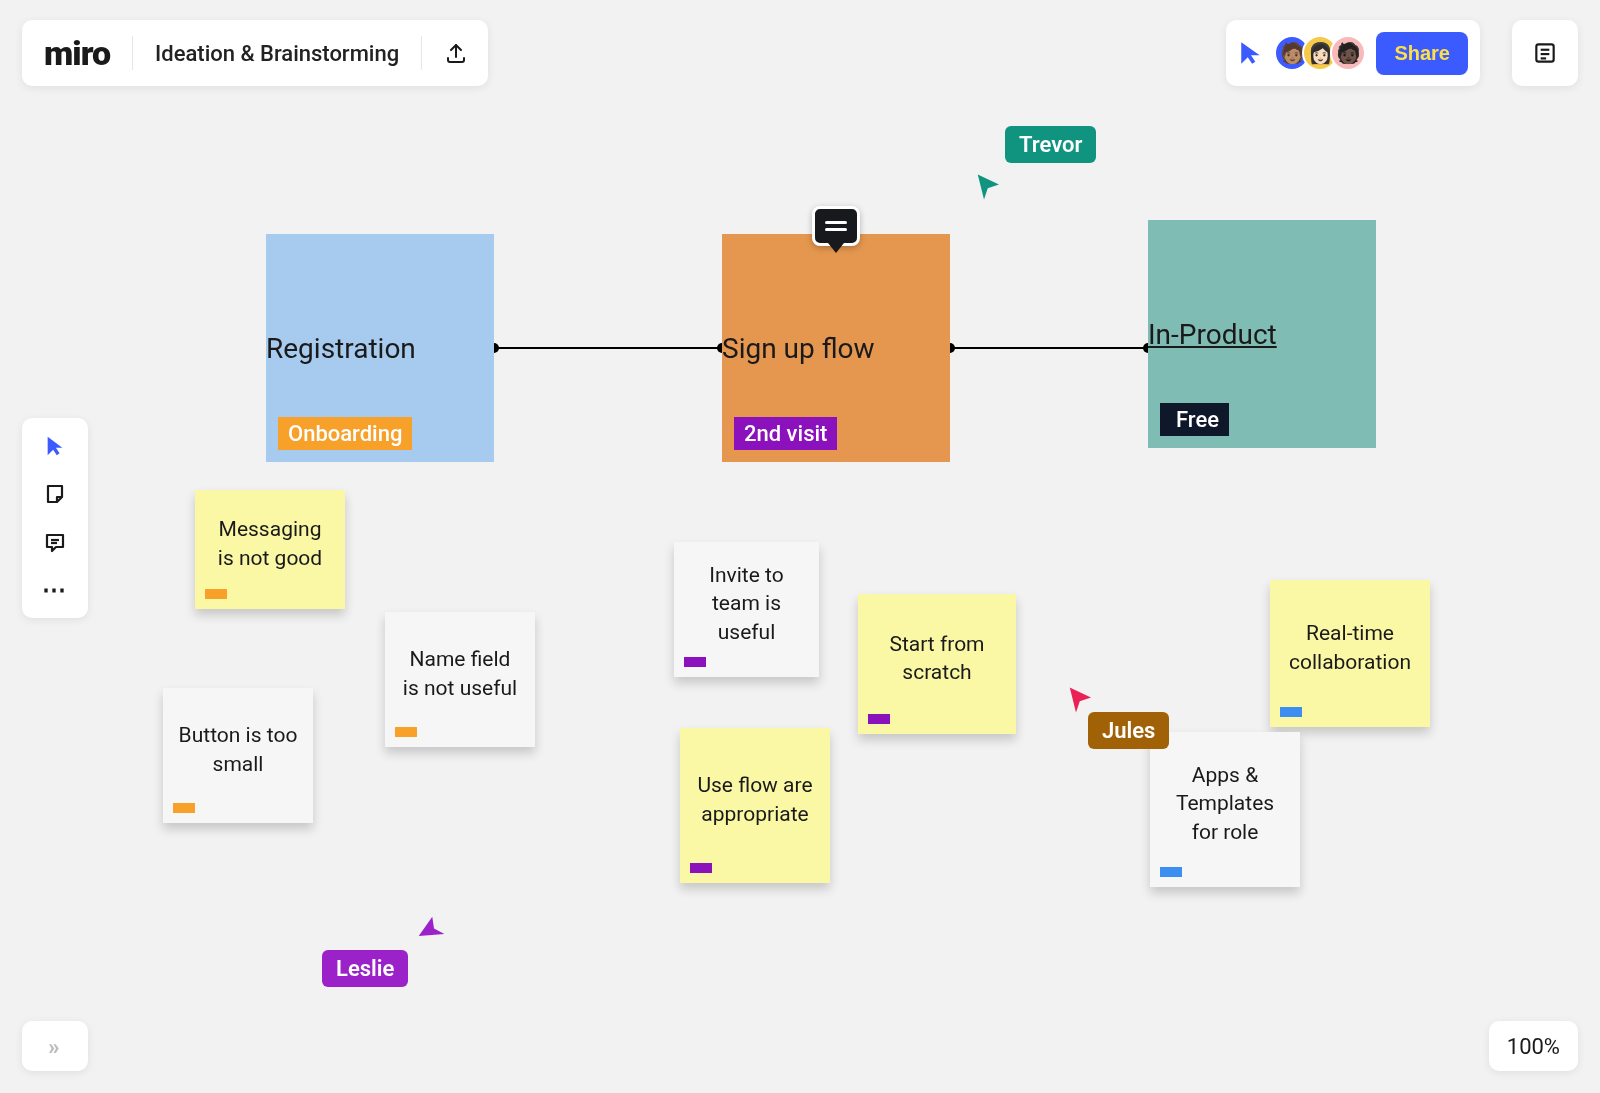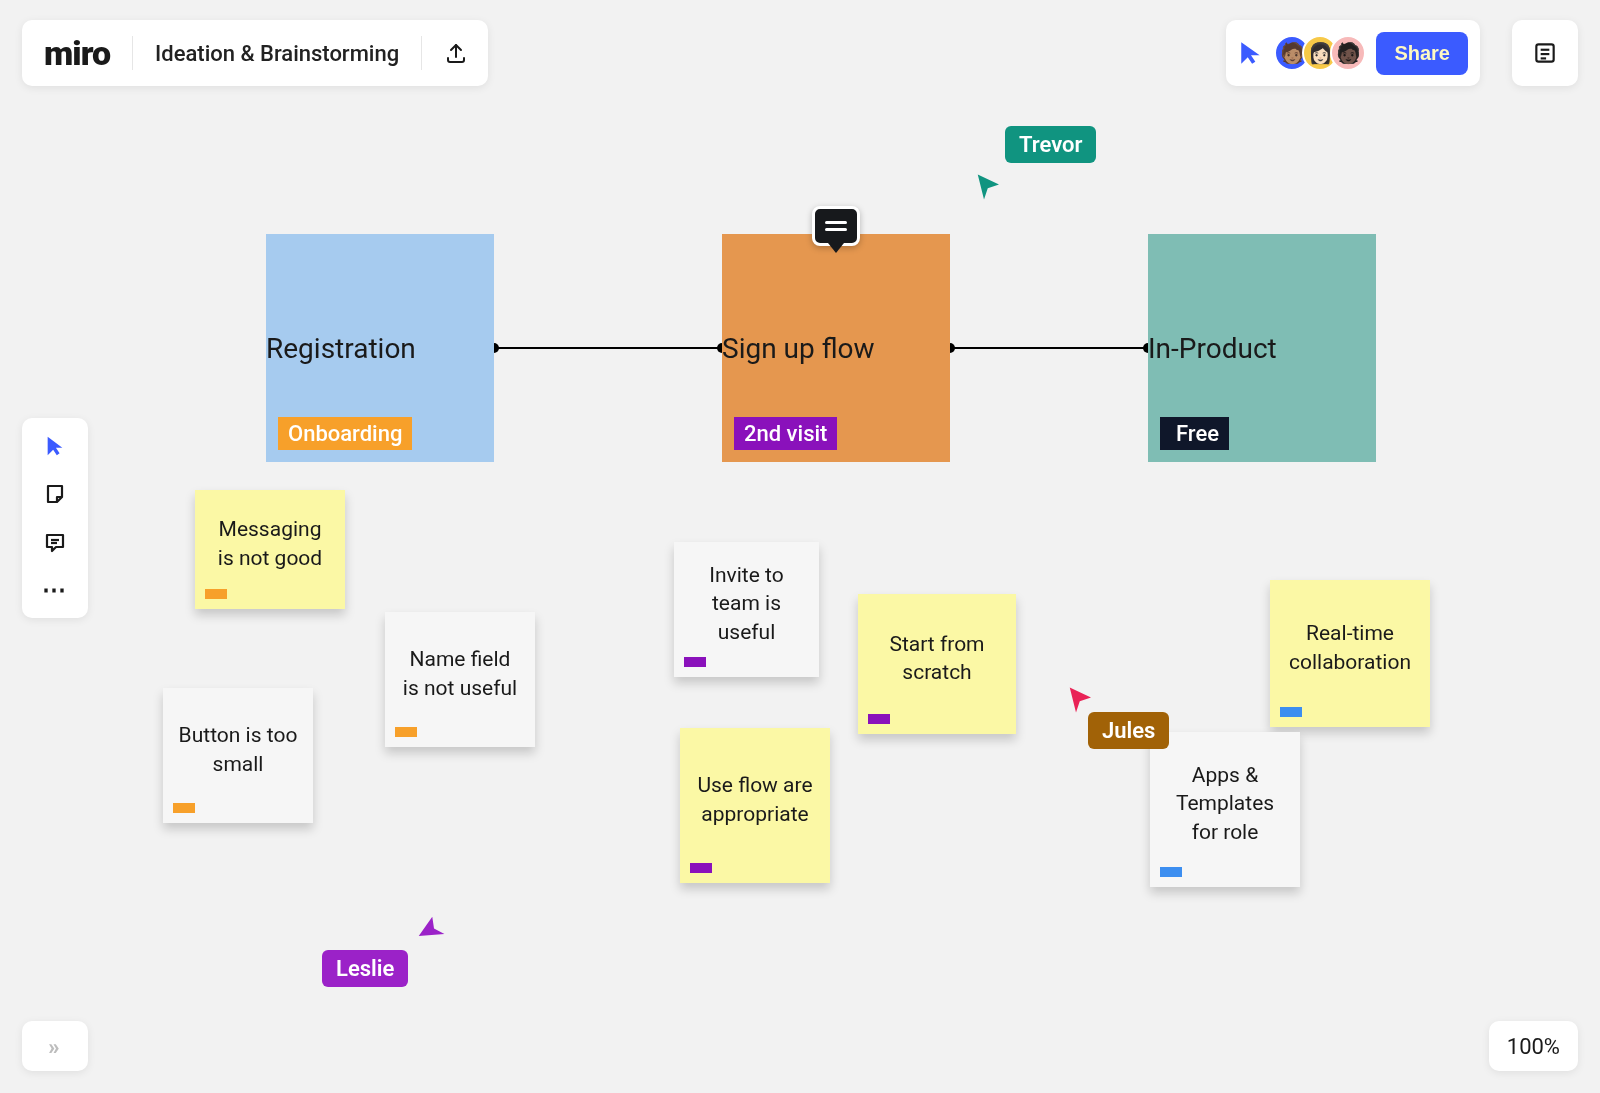--- a/index.html
+++ b/index.html
@@ -47,21 +47,21 @@
   .cursor-tool-icon { width:26px; height:26px; color:#3b5bff; display:flex; }
   .avatars { display:flex; }
   .avatar {
     width: 36px; height: 36px; border-radius: 50%;
     border: 2px solid #fff; margin-left: -8px;
     background: #ccc; display:flex; align-items:center; justify-content:center;
     font-size: 20px;
   }
   .avatar:first-child { margin-left: 0; }
   .share-btn {
-    background: #3b5bff; color: #fef9c3; font-weight: 600;
+    background: #3b5bff; color: #fde047; font-weight: 600;
     border: none; border-radius: 8px; padding: 10px 18px;
     font-size: 20px; cursor: pointer;
   }
   .panel-btn {
     position: absolute; right: 22px; top: 20px;
     width: 66px; height: 66px; background:#fff; border-radius:10px;
     box-shadow: 0 2px 8px rgba(0,0,0,0.08);
     display:flex; align-items:center; justify-content:center;
   }
 
@@ -231,21 +231,21 @@
 <div class="dot" style="left:1148px; top:348px;"></div>
 
 <div class="card blue" style="left:266px; top:234px;">
   <span>Registration</span>
   <span class="tag orange">Onboarding</span>
 </div>
 <div class="card orange" style="left:722px; top:234px;">
   <span>Sign up flow</span>
   <span class="tag purple">2nd visit</span>
 </div>
-<div class="card teal" style="left:1148px; top:234px;">
+<div class="card teal" style="left:1148px; top:220px;text-decoration:underline;">
   <span>In-Product</span>
   <span class="tag blue">Free</span>
 </div>
 
 <div class="comment-bubble" style="left:812px; top:206px;">
   <div class="line"></div>
     <div class="line"></div>
 </div>
 
 <div class="sticky yellow" style="left:195px; top:490px; width:150px; height:119px;">

